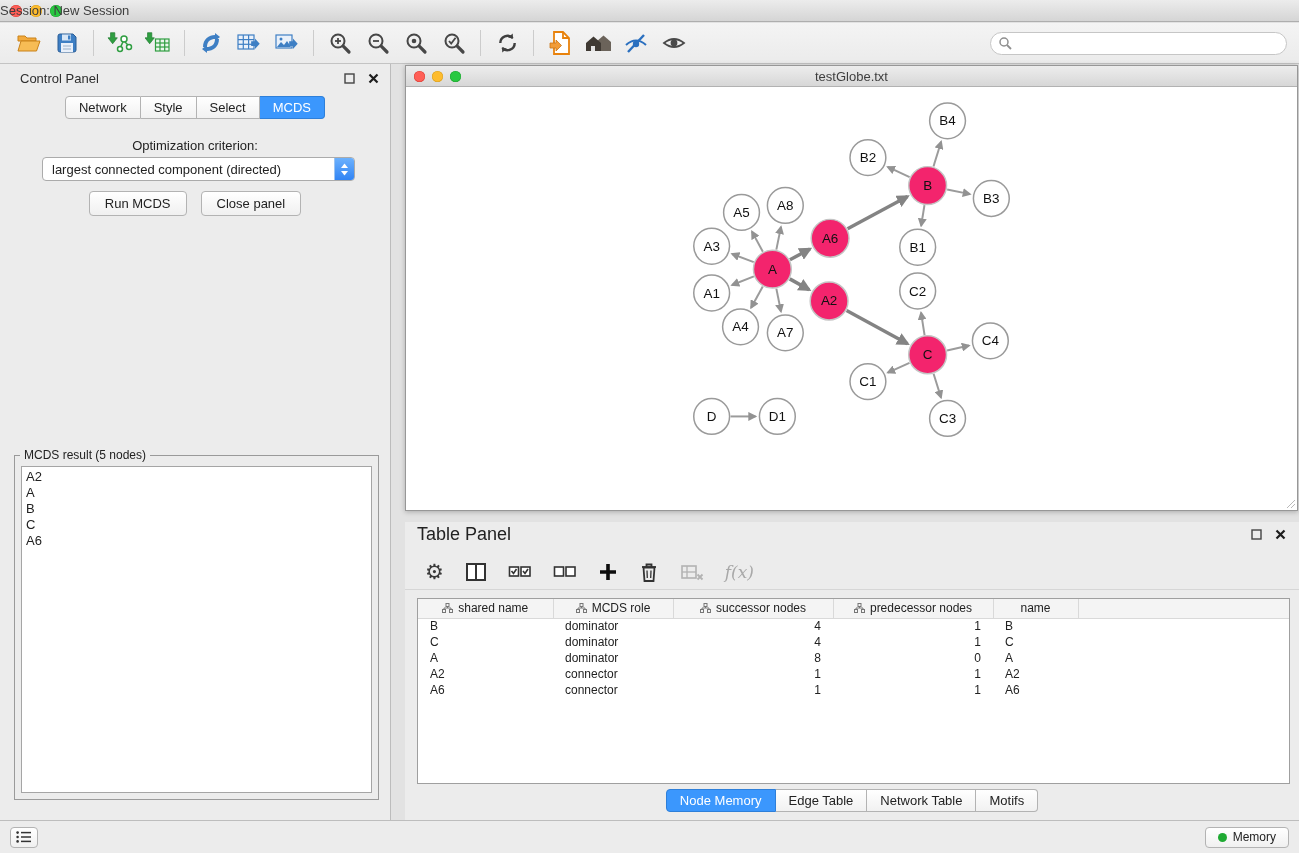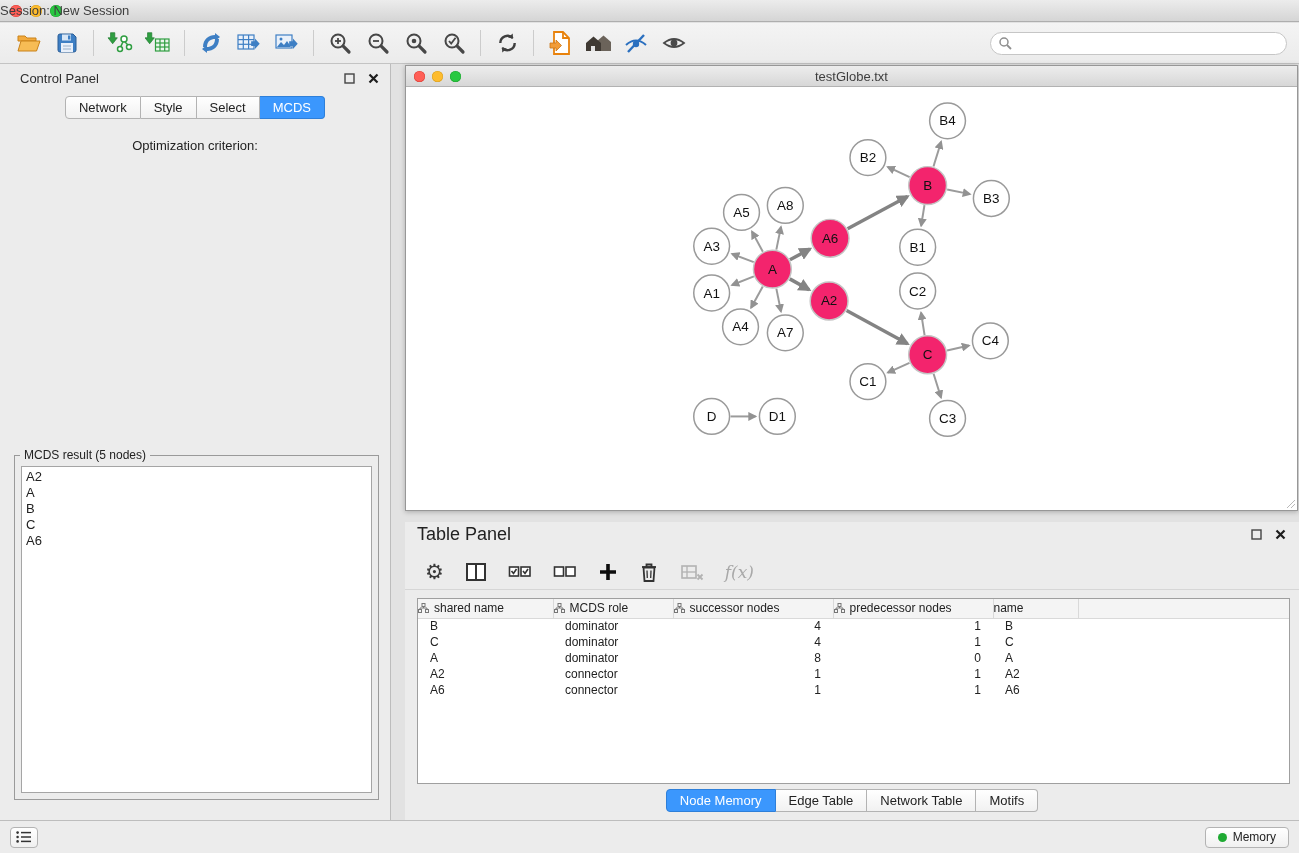--- a/index.html
+++ b/index.html
@@ -149,21 +149,21 @@
   .gear-glyph { font-size:21px; color:#3a3a3a; line-height:1; }
   .fx-label { font-family:"DejaVu Serif", serif; font-style:italic; font-size:17px; color:#a8a8a8; }
 
   .tp-tablewrap {
     position:absolute; left:12px; right:9px; top:76px; bottom:36px;
     background:#ffffff; border:1px solid #9f9f9f; overflow:hidden;
   }
   table.node-table { border-collapse:collapse; width:100%; table-layout:fixed; }
   table.node-table th {
     background:#f4f4f4; border:1px solid #d9d9d9; border-top:none;
-    height:19px; font-weight:normal; font-size:12px; color:#222; text-align:left;
+    height:19px; font-weight:normal; font-size:12px; color:#222; text-align:center;
     overflow:hidden; white-space:nowrap;margin-top:12px;
   }
   table.node-table th:first-child { border-left:none; }
   table.node-table th:last-child { border-right:none; }
   table.node-table th .col-ico { display:inline-block; vertical-align:-1px; margin-right:5px; }
   table.node-table col.c0 { width:135px; }
   table.node-table col.c1 { width:120px; }
   table.node-table col.c2 { width:160px; }
   table.node-table col.c3 { width:160px; }
   table.node-table col.c4 { width:85px; }
@@ -366,21 +366,34 @@
 
   <div class="cp-tabs">
     <button class="tab">Network</button>
     <button class="tab">Style</button>
     <button class="tab">Select</button>
     <button class="tab active">MCDS</button>
   </div>
 
   <div class="opt-label">Optimization criterion:</div>
 
-
+  <div class="dropdown">
+    <span>largest connected component (directed)</span>
+    <span class="dd-stepper">
+      <svg width="9" height="13" viewBox="0 0 9 13">
+        <path d="M4.5 0.5 L8 5 H1 z" fill="#ffffff"></path>
+        <path d="M4.5 12.5 L1 8 h7 z" fill="#ffffff"></path>
+      </svg>
+    </span>
+  </div>
+
+  <div class="cp-buttons">
+    <button class="push-btn">Run MCDS</button>
+    <button class="push-btn">Close panel</button>
+  </div>
 
   <div class="result-fieldset">
     <span class="result-legend">MCDS result (5 nodes)</span>
     <div class="result-list">
         <div class="result-item">A2</div>
         <div class="result-item">A</div>
         <div class="result-item">B</div>
         <div class="result-item">C</div>
         <div class="result-item">A6</div>
       </div>

